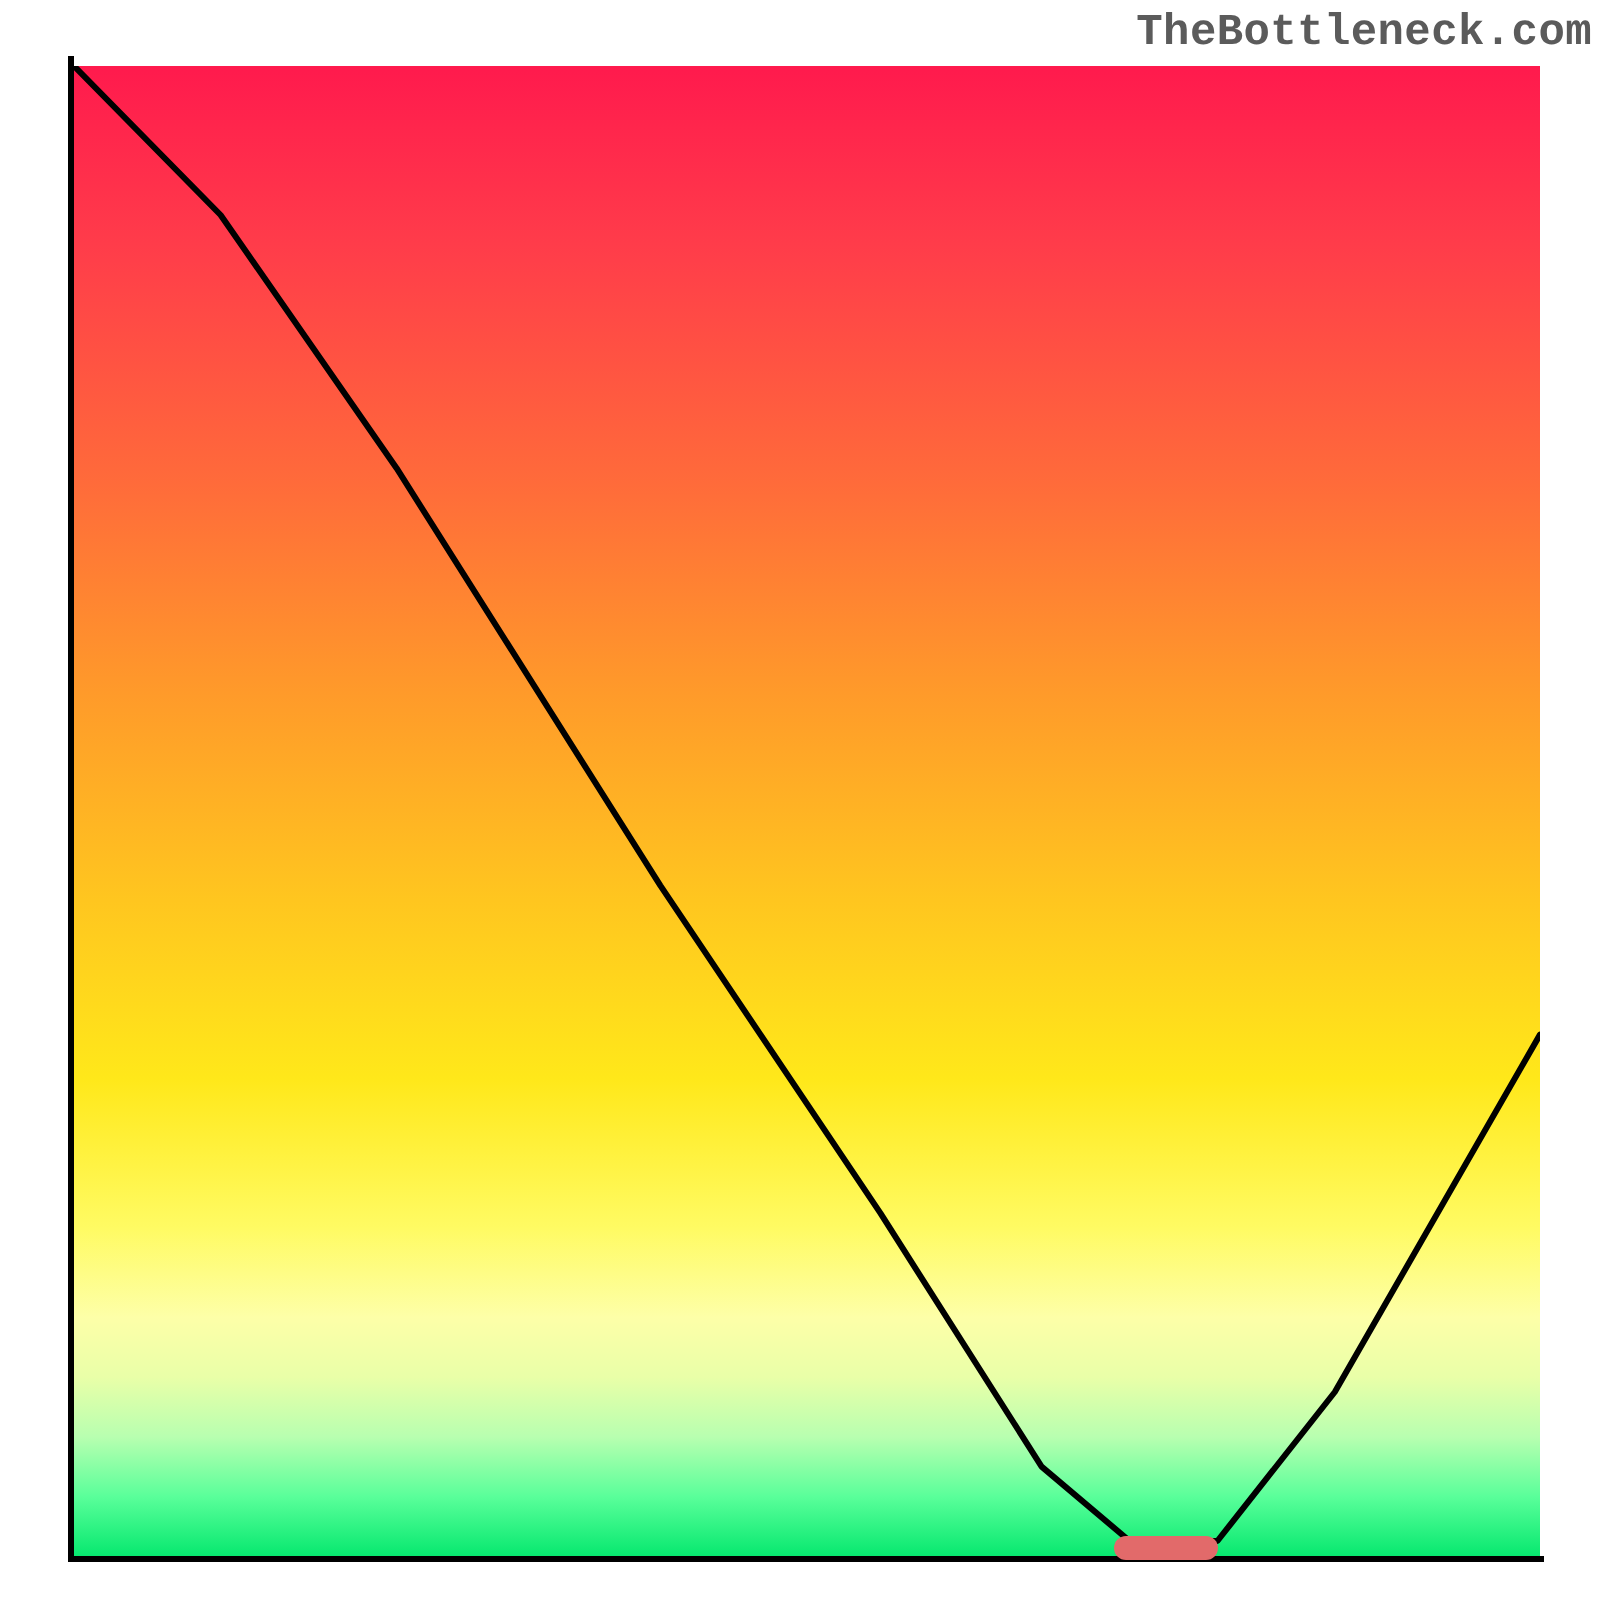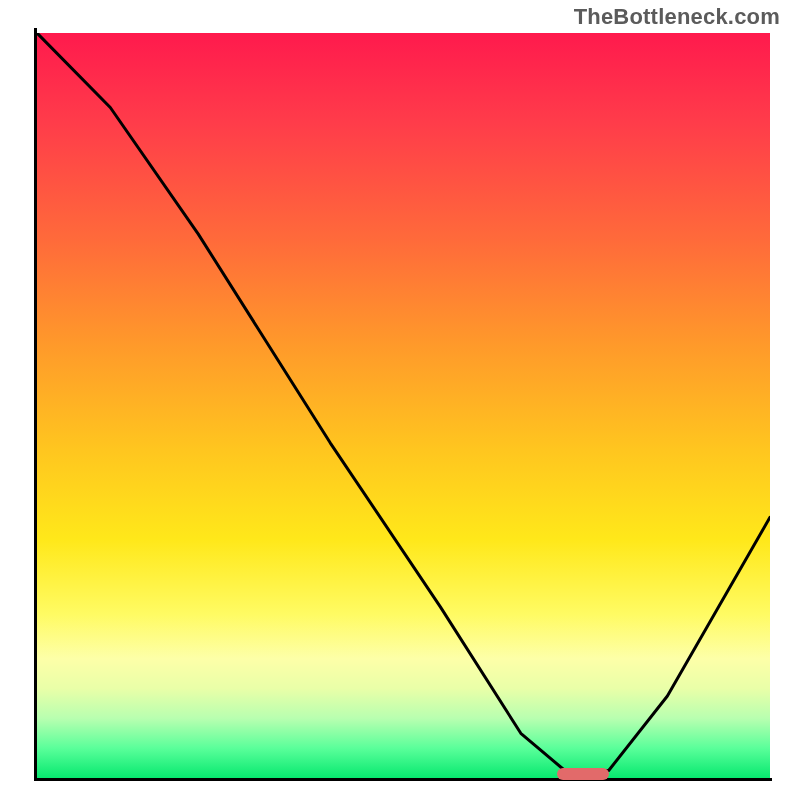--- a/index.html
+++ b/index.html
@@ -12,25 +12,26 @@
     font-family: Arial, Helvetica, sans-serif;
   }
   .frame {
     position: relative;
     width: 800px;
     height: 800px;
   }
   .watermark {
     position: absolute;
     top: 4px;
-    right: 20px;
+    right: 4px;
     font-size: 22px;
     font-weight: 600;
     color: #5b5b5b;
     letter-spacing: 0.2px;
+    font-family: Liberation Mono, monospace;
   }
   .plot-area {
     position: absolute;
     left: 37px;
     top: 33px;
     width: 733px;
     height: 745px;
     
     background: linear-gradient(
       to bottom,

